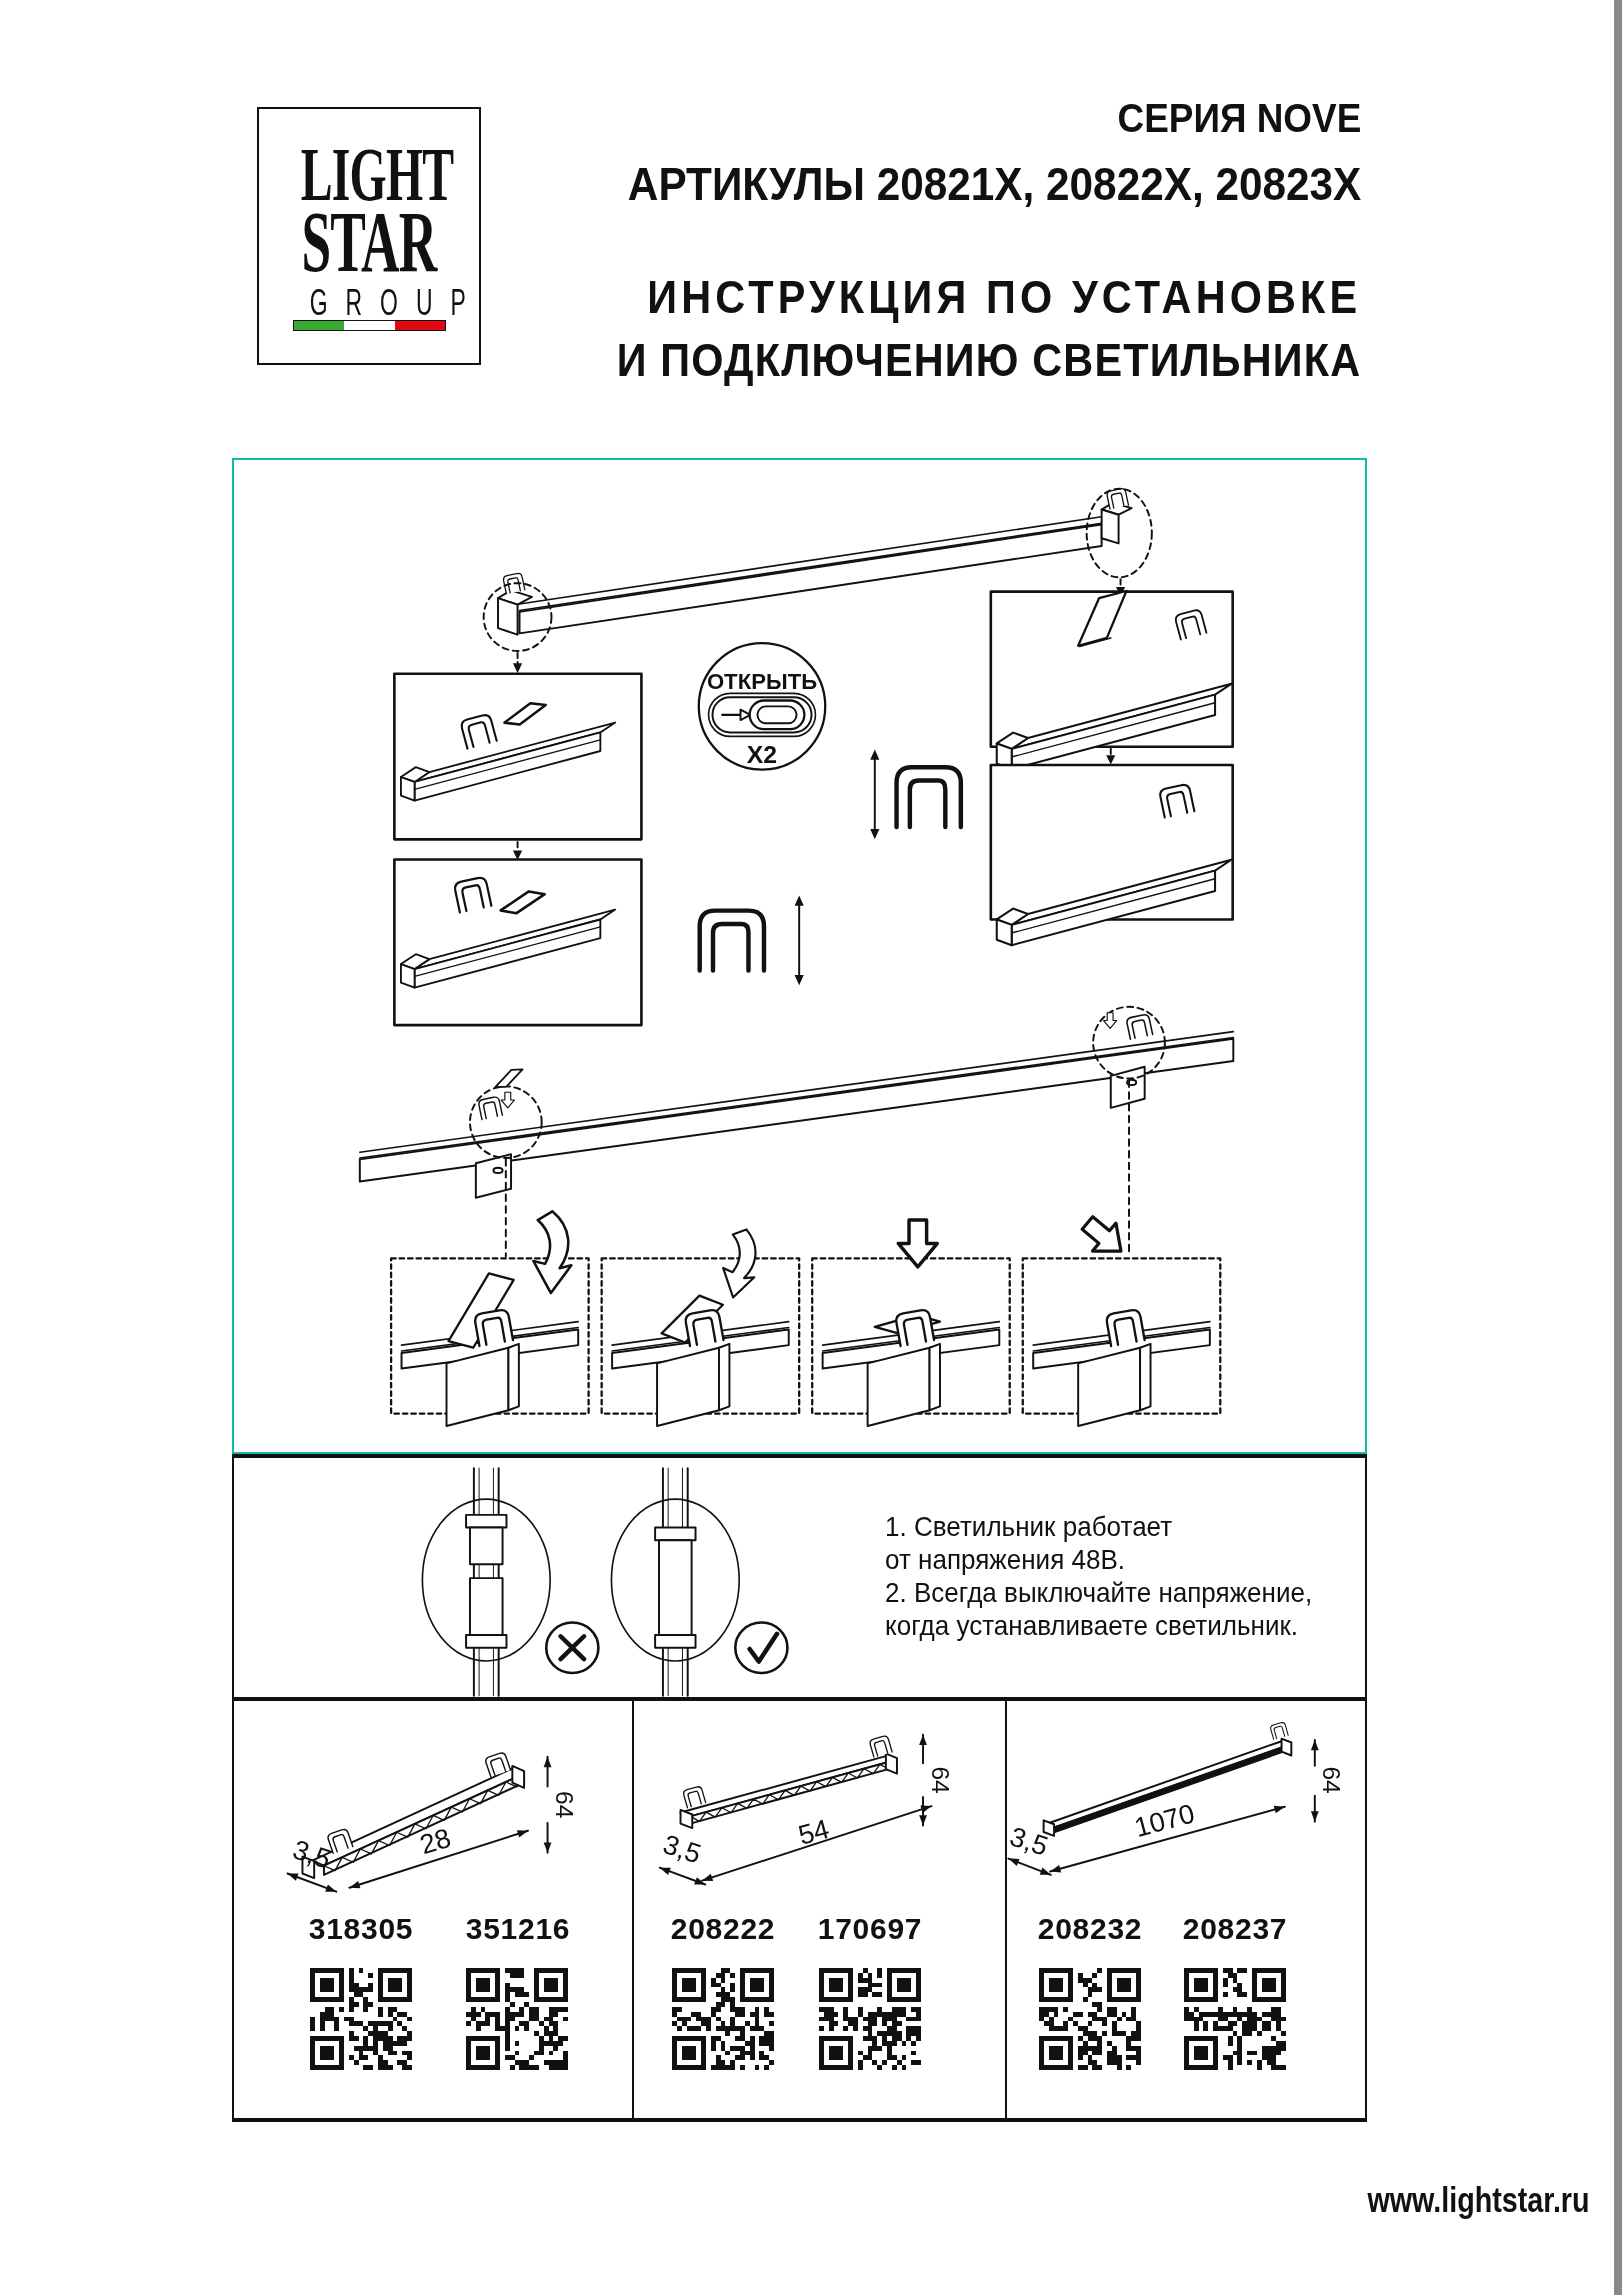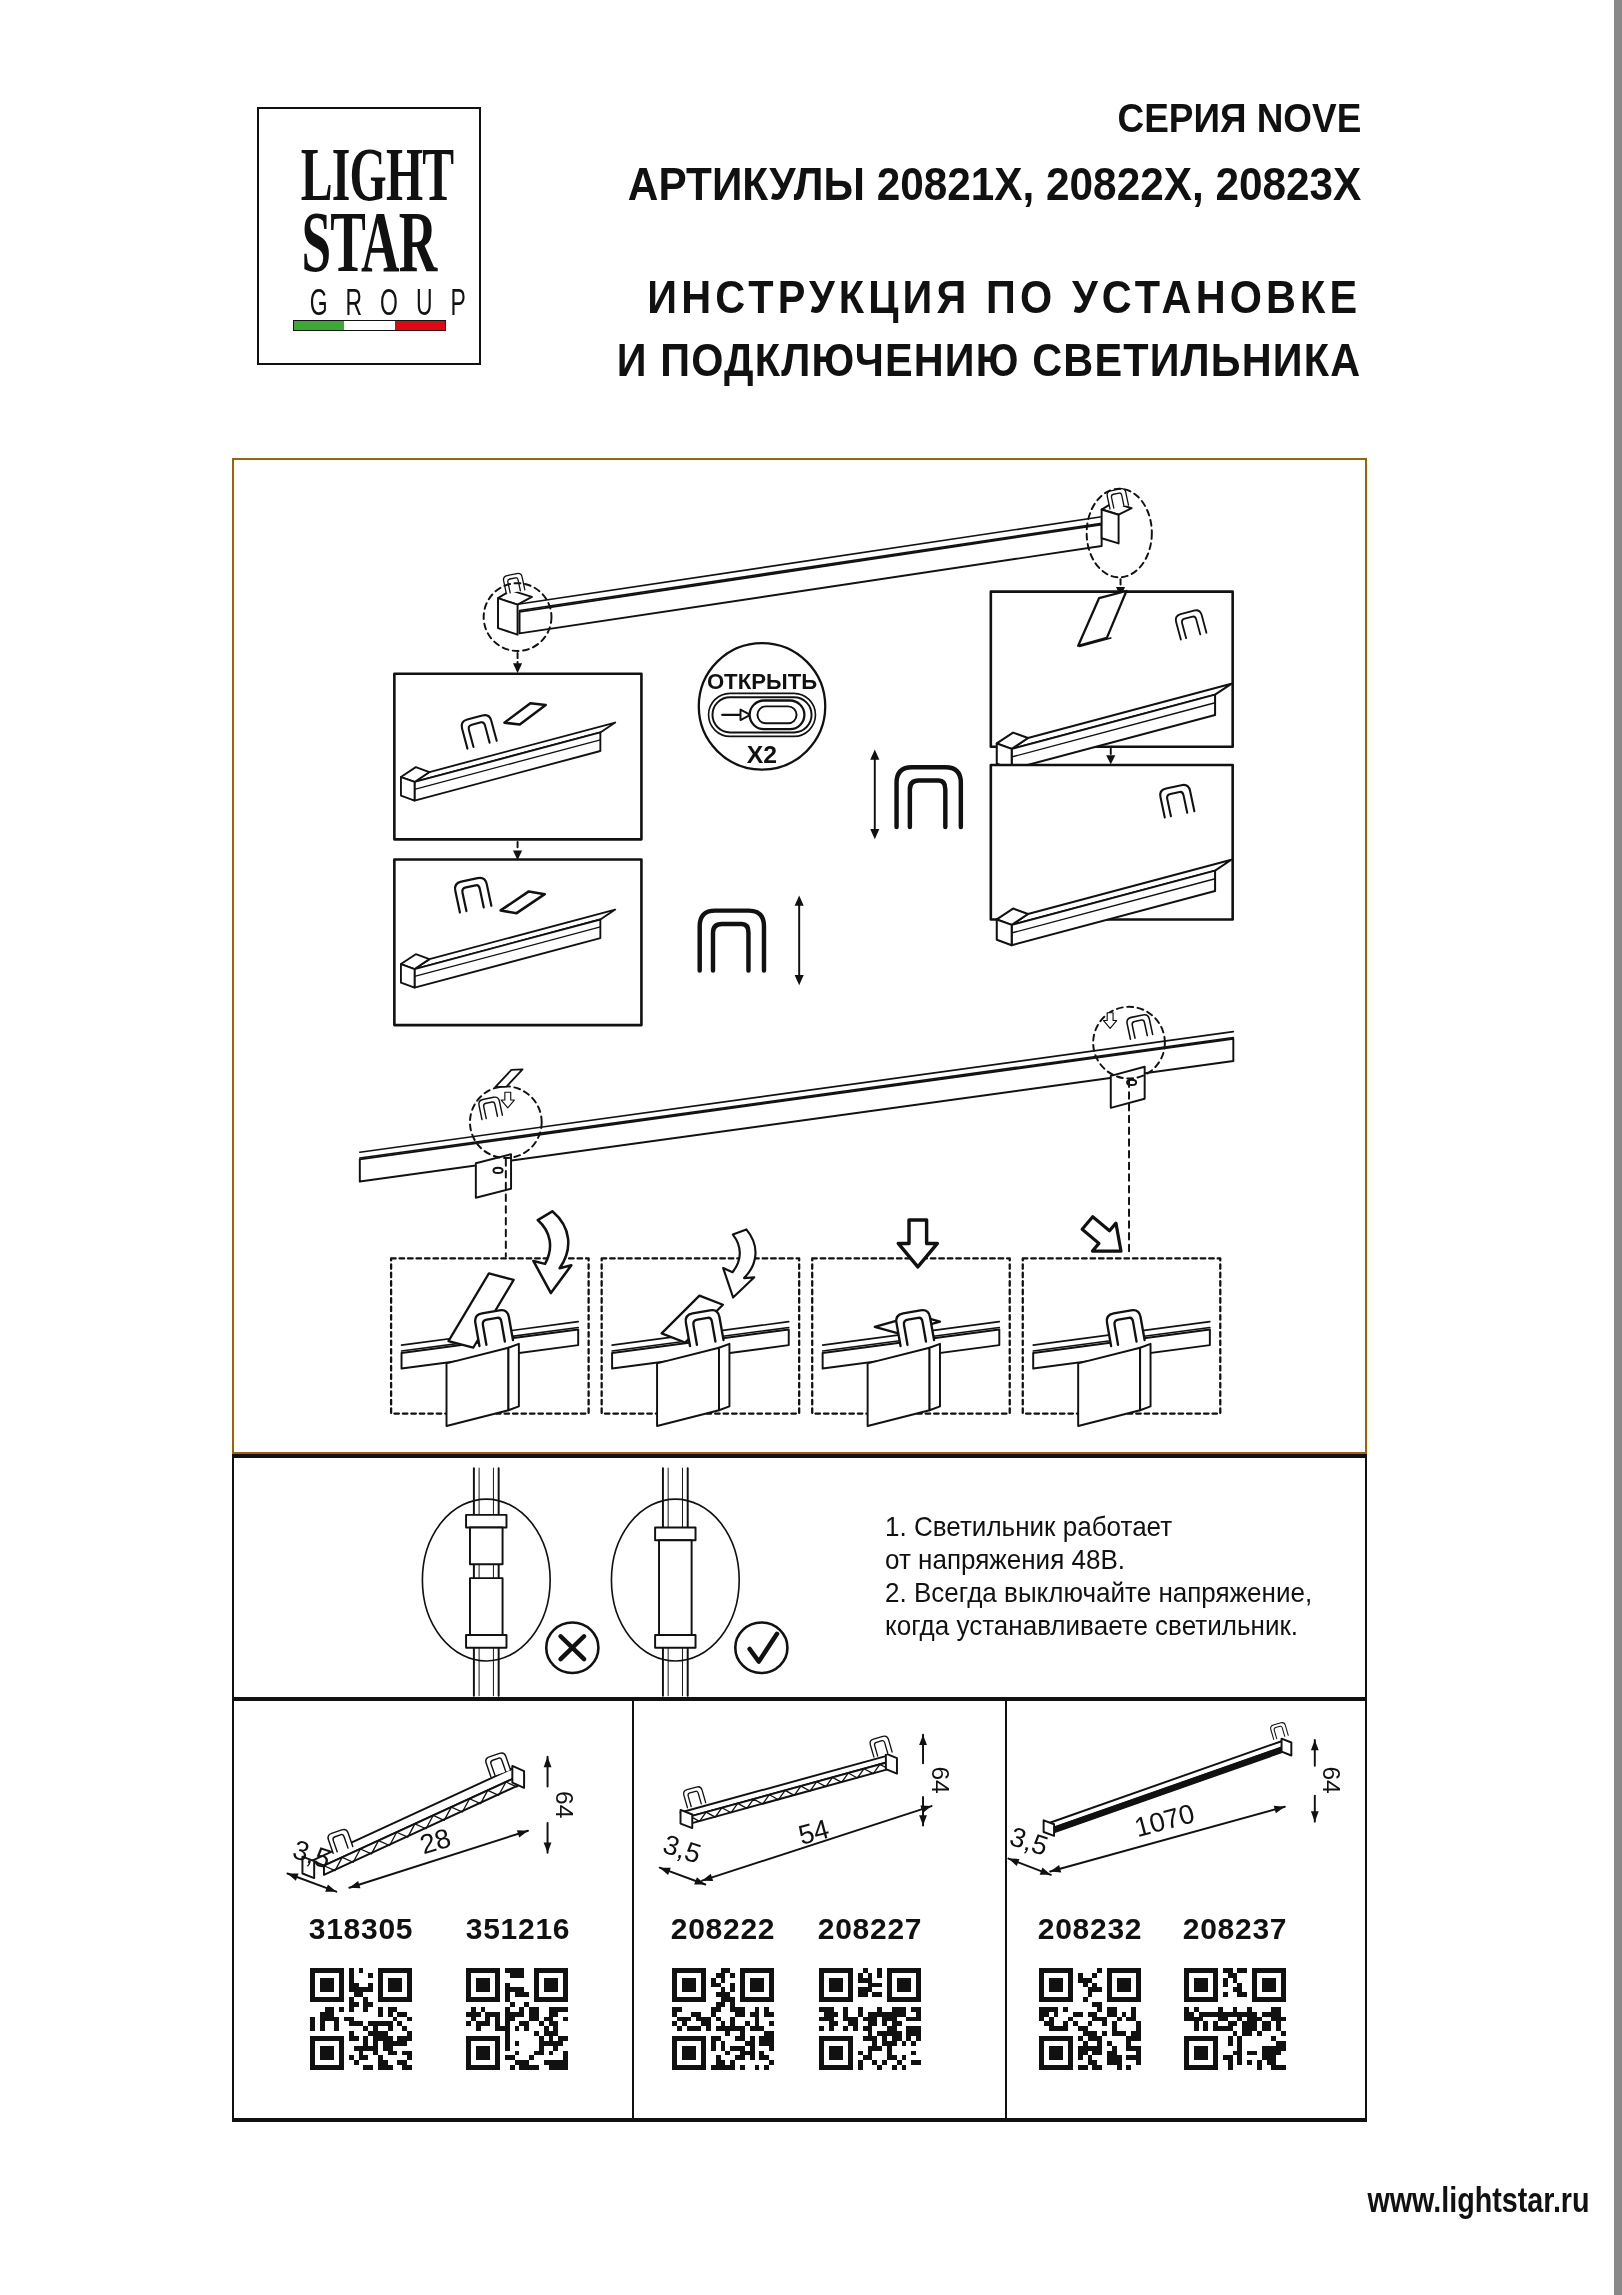--- a/index.html
+++ b/index.html
@@ -17,21 +17,21 @@
   .logo-flag span{flex:1;height:100%;}
   
   .titles{position:absolute;right:253px;top:98px;text-align:right;font-weight:bold;
           transform:scaleX(0.9);transform-origin:100% 0;white-space:nowrap;}
   .t1{font-size:41px;line-height:1;}
   .t2{font-size:47px;line-height:1;margin-top:21px;}
   .t3{font-size:46px;line-height:1;margin-top:67px;letter-spacing:4.6px;}
   .t4{font-size:46px;line-height:1;margin-top:17px;letter-spacing:1.3px;}
   
   .sec1{position:absolute;left:232px;top:458px;width:1135px;height:996px;
-        border:2px solid #a16207;box-sizing:border-box;}
+        border:2px solid #14b8a6;box-sizing:border-box;}
   .sec2{position:absolute;left:232px;top:1454px;width:1135px;height:247px;
         border-left:2px solid #111;border-right:2px solid #111;
         border-top:4.6px solid #111;border-bottom:4.6px solid #111;box-sizing:border-box;}
   .sec3{position:absolute;left:232px;top:1701px;width:1135px;height:421px;
         border-left:2px solid #111;border-right:2px solid #111;
         border-bottom:4.6px solid #111;box-sizing:border-box;}
   .sec1 svg,.sec2 svg,.sec3 svg{position:absolute;left:0;top:0;width:100%;height:100%;}
   .divider{position:absolute;top:0;width:2px;height:100%;background:#111;}
   
   .notes{position:absolute;left:885px;top:1510px;font-size:28px;line-height:33px;
@@ -359,21 +359,21 @@
           <polygon points="1543,2843 1555.7796552233958,2854.3437389061605 1560.0874041751022,2843.1435916317237" fill="#111" stroke="none"></polygon>
           <polygon points="2013,2660 2019,2676 2007,2676" fill="#111" stroke="none"></polygon>
           <polygon points="2013,2786 2007,2770 2019,2770" fill="#111" stroke="none"></polygon>
         </g>
     </svg>
   </div>
 
   <div class="article" style="left:361px">318305</div>
   <div class="article" style="left:518px">351216</div>
   <div class="article" style="left:723px">208222</div>
-  <div class="article" style="left:870px">208227</div>
+  <div class="article" style="left:870px">170697</div>
   <div class="article" style="left:1090px">208232</div>
   <div class="article" style="left:1235px">208237</div>
 
   <div class="qr" style="left:310px">
       <svg viewBox="0 0 21 21" width="100%" height="100%" shape-rendering="crispEdges" fill="#111">
         <rect x="8" y="0" width="1" height="1"></rect>
         <rect x="10" y="0" width="1" height="1"></rect>
         <rect x="8" y="1" width="1" height="1"></rect>
         <rect x="12" y="1" width="1" height="1"></rect>
         <rect x="8" y="2" width="1" height="1"></rect>

